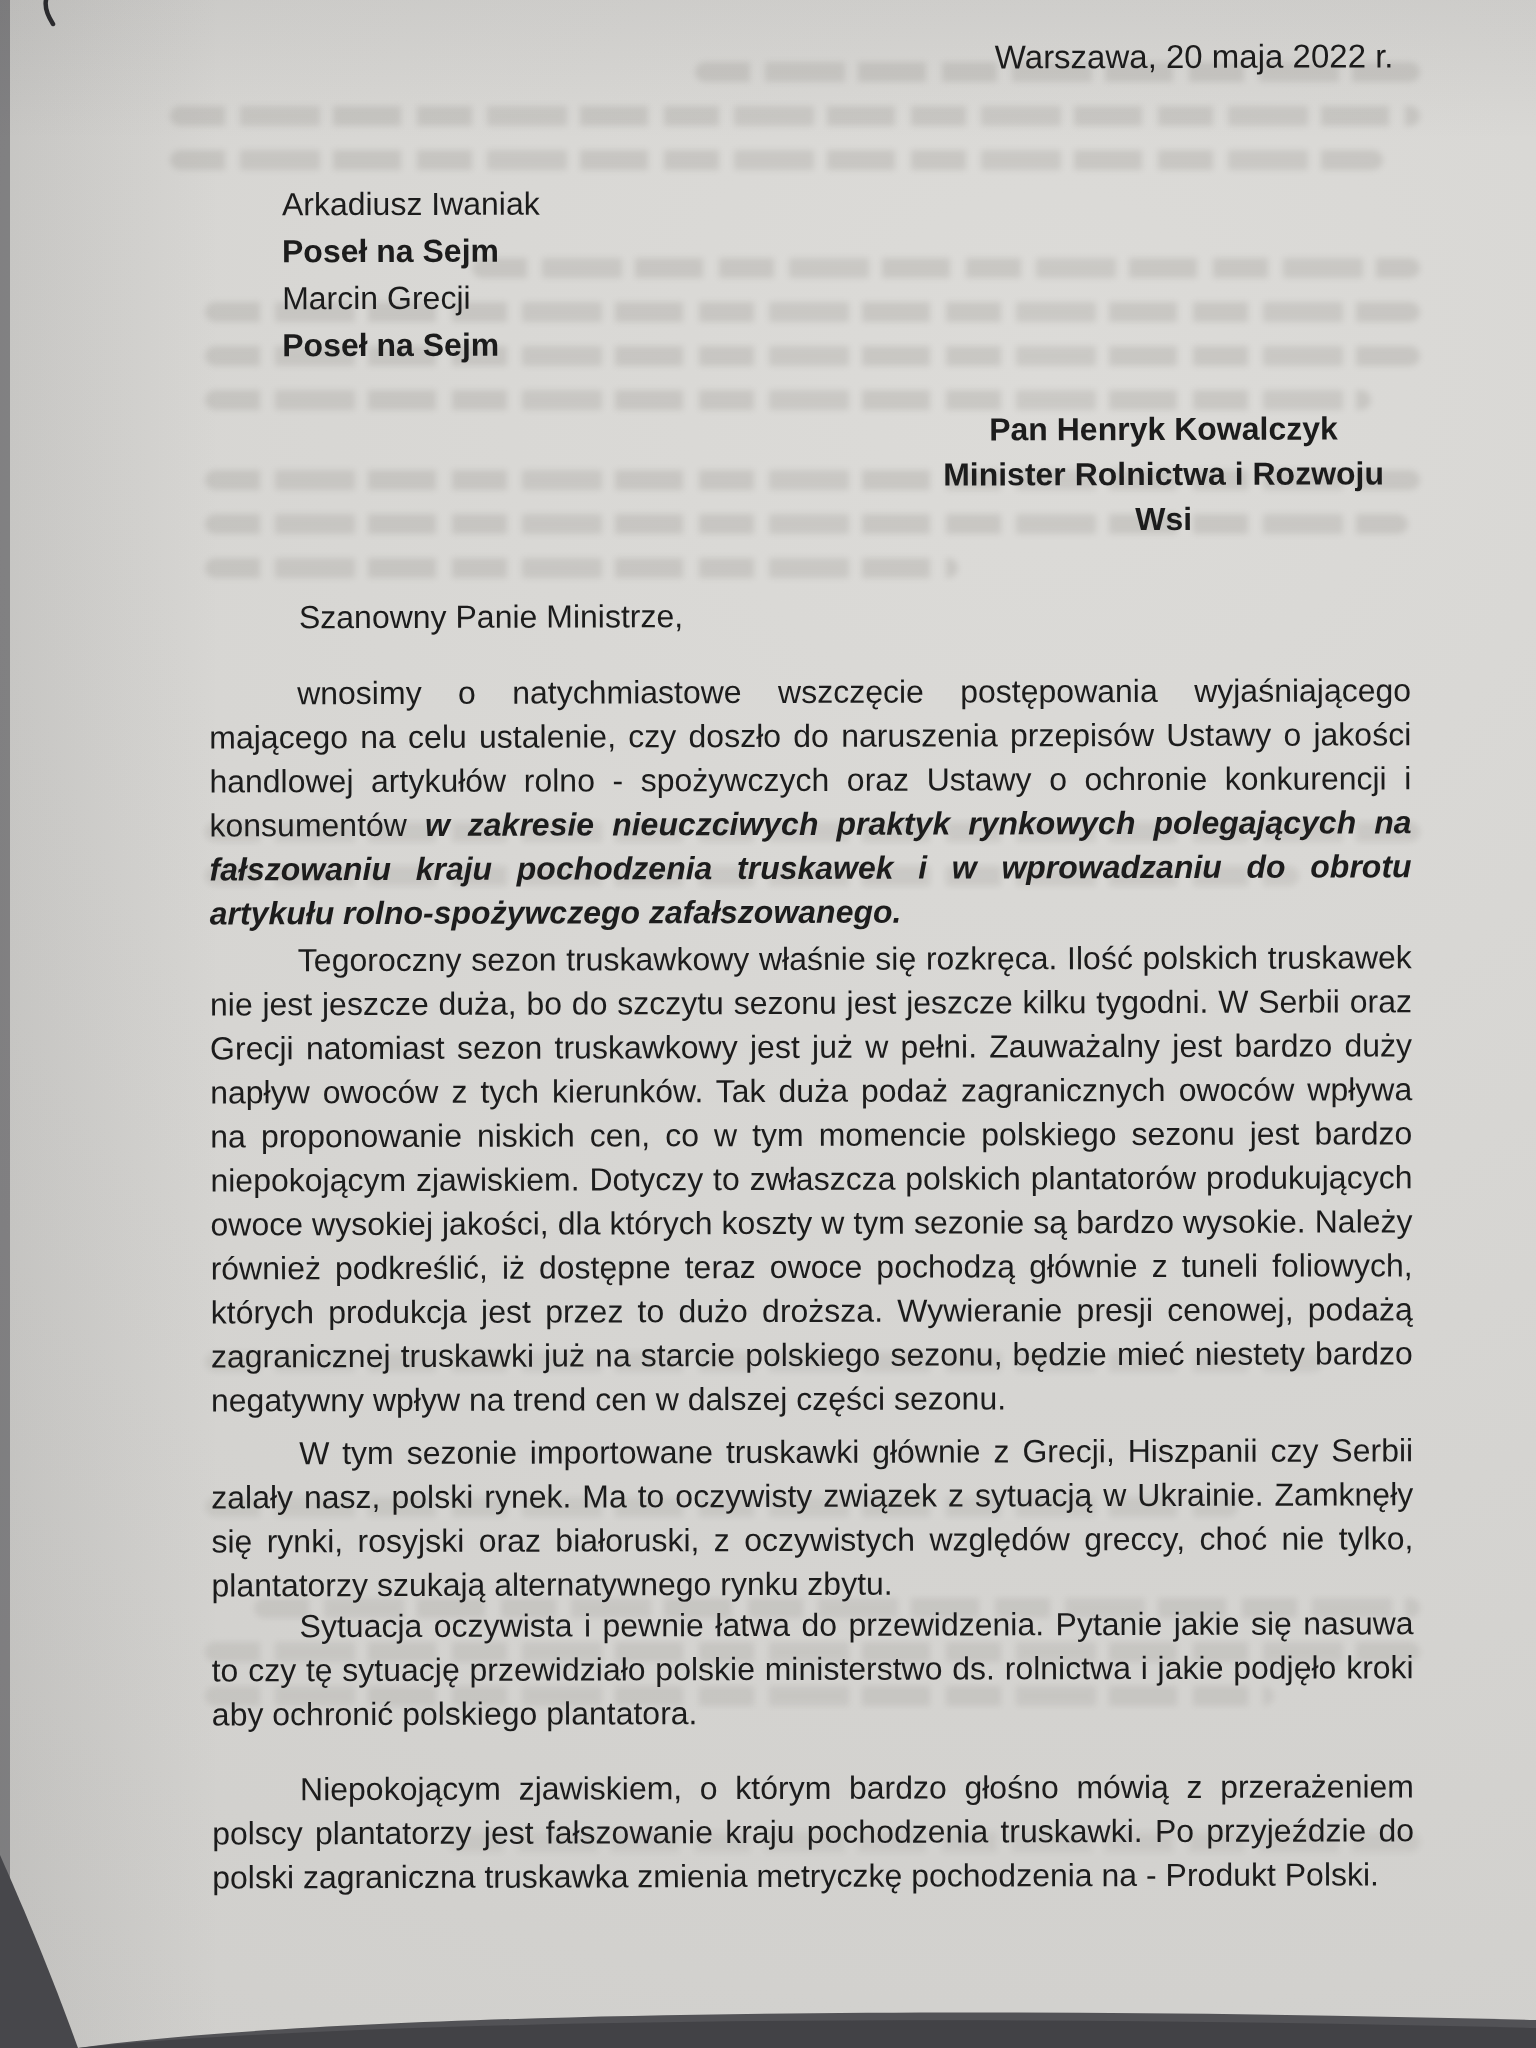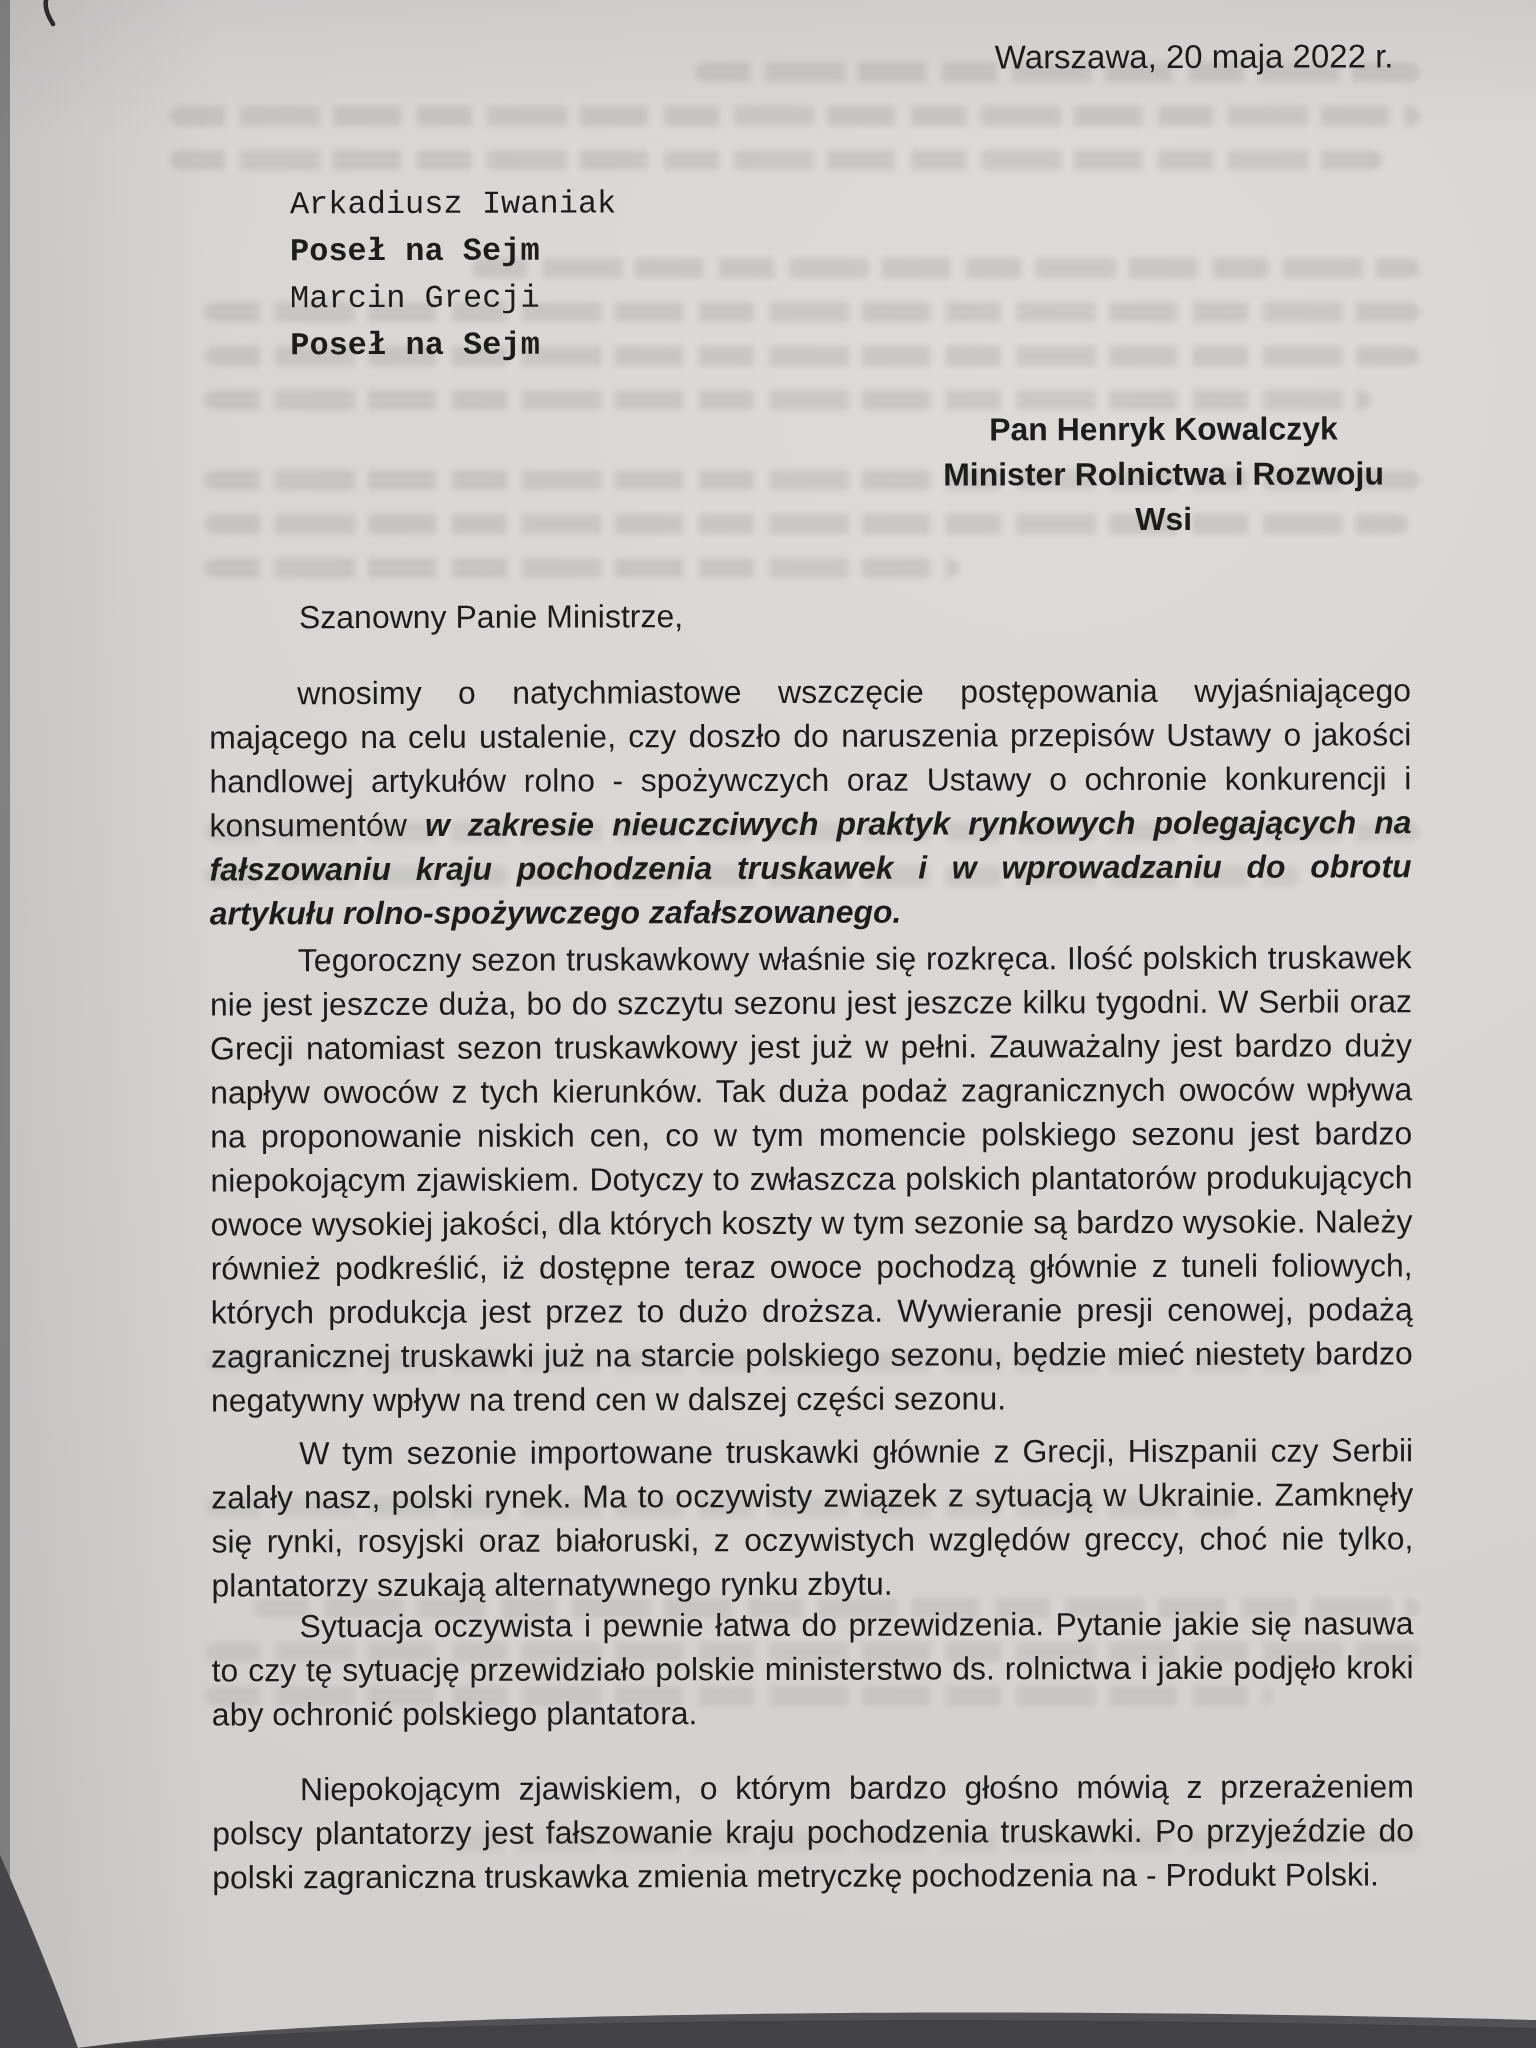--- a/index.html
+++ b/index.html
@@ -30,22 +30,22 @@
     transform:rotate(-0.15deg);
     color:#1c1c1c;
     font-size:32px;
     line-height:44px;
   }
   .date-line{
     position:absolute;top:36px;right:140px;
     font-size:33px;
   }
   .sender-block{
-    position:absolute;top:180px;left:292px;
-    line-height:47px;font-size:32px;font-family:Liberation Mono, monospace;
+    position:absolute;top:180px;left:284px;
+    line-height:47px;font-size:32px;
   }
   .recipient-block{
     position:absolute;top:408px;left:930px;width:470px;
     text-align:center;line-height:45px;font-size:32px;
   }
   .b{font-weight:700;}
   .salutation{
     position:absolute;top:594px;left:300px;
   }
   .para{

